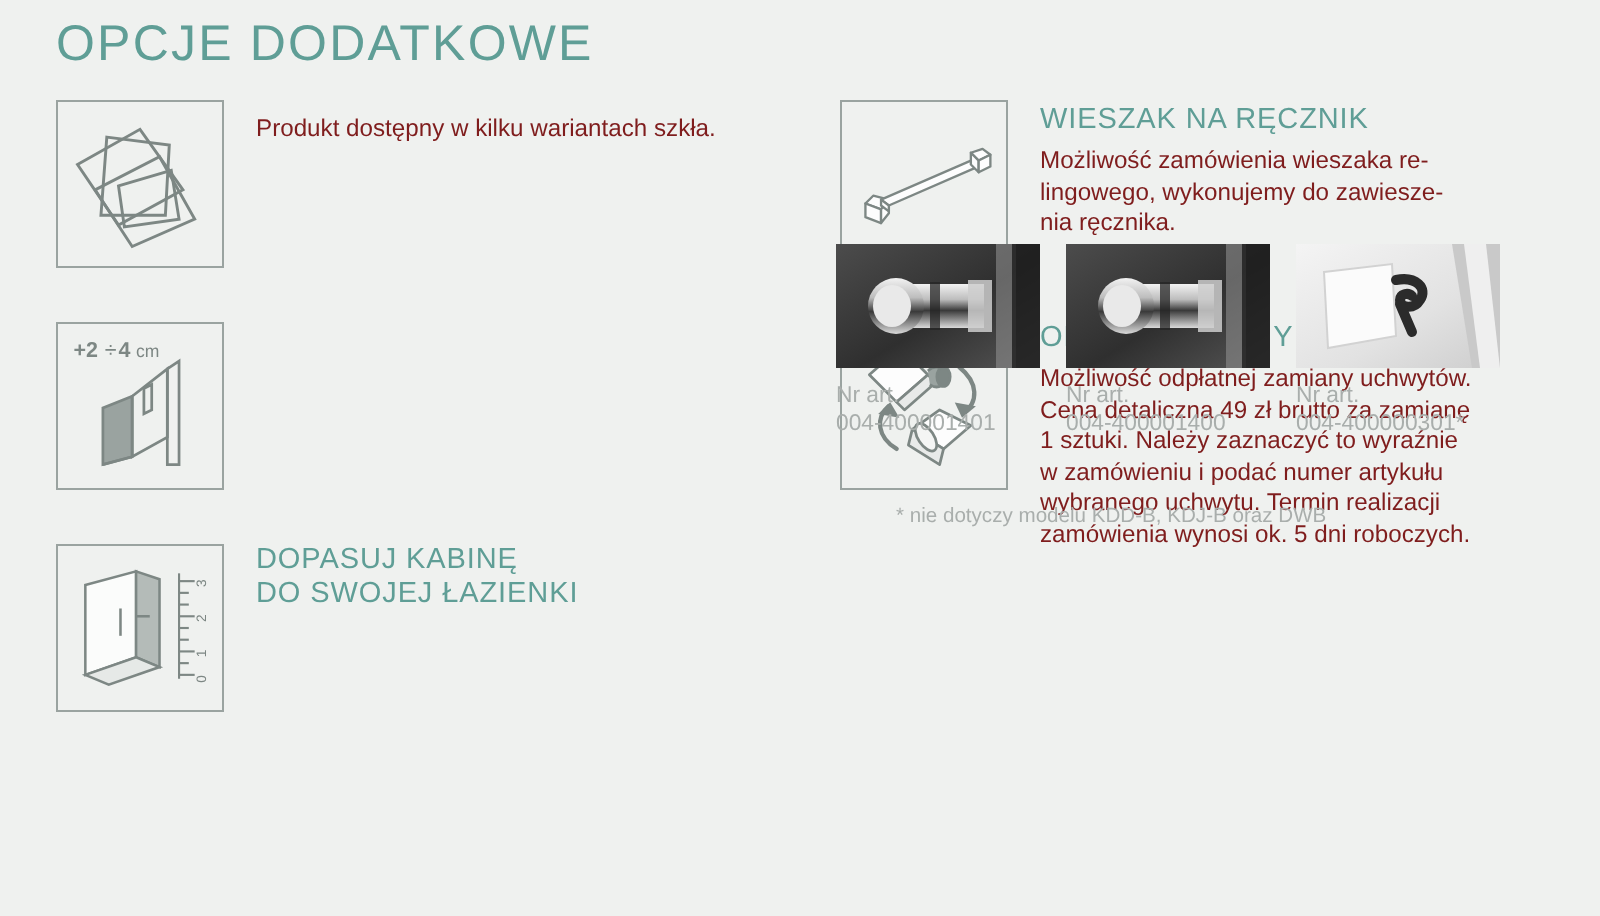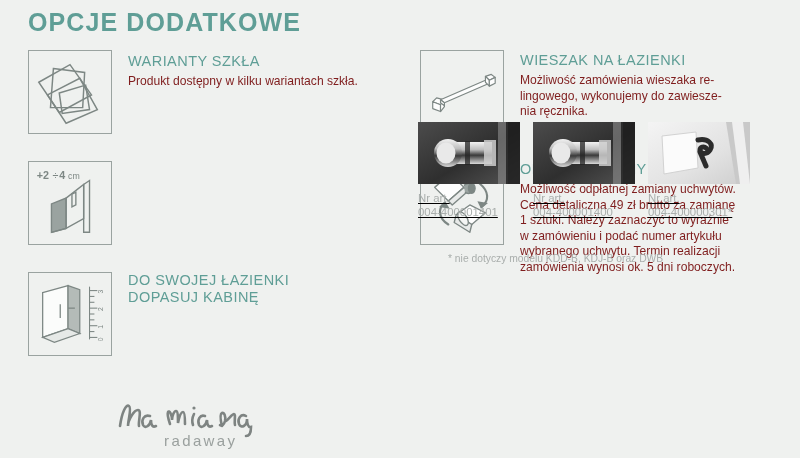--- a/index.html
+++ b/index.html
@@ -11,21 +11,21 @@
     position:relative;
   }
   .page{
     position:absolute;inset:0;
     background:#eff1ef;
   }
   
   .main-title{
     position:absolute;left:28px;top:8px;
     font-size:25px;letter-spacing:1.1px;
-    color:#5f9e96;font-weight:700;
+    color:#5f9e96;font-weight:400;
     white-space:nowrap;
   }
   
   .col-left{position:absolute;left:0;top:0;width:400px;height:458px;}
   .col-right{position:absolute;left:400px;top:0;width:400px;height:458px;}
 
   .feature{position:absolute;}
   .ficon{
     position:absolute;left:0;top:0;
     width:84px;height:84px;
@@ -39,21 +39,21 @@
     color:#5f9e96;font-size:14.5px;letter-spacing:.45px;
     line-height:17px;font-weight:400;white-space:nowrap;
   }
   .fbody{
     color:#7f1d1d;font-size:12.1px;line-height:15.6px;
     margin-top:4px;
     white-space:pre-line;
   }
   
   .products{position:absolute;left:18px;top:122px;width:372px;}
-  .prod{position:absolute;top:0;width:102px;text-decoration:underline;}
+  .prod{position:absolute;top:0;width:102px;}
   .prod .photo{
     width:102px;height:62px;
     overflow:hidden;position:relative;
     background:#3a3a3a;
   }
   .prod .photo svg{display:block;width:100%;height:100%;}
   .prod .cap{
     margin-top:7px;color:#a9aeac;font-size:11.4px;line-height:14.4px;
     white-space:pre-line;
   }
@@ -80,21 +80,20 @@
         <svg viewBox="0 0 84 84" xmlns="http://www.w3.org/2000/svg">
           <g fill="none" stroke="#7d8784" stroke-width="1.5">
             <polygon points="10,32 42,14 64,45 31,63"></polygon>
             <polygon points="25,18 57,22 55,58 22,58"></polygon>
             <polygon points="19,45 52,28 70,60 38,74"></polygon>
             <polygon points="31,43 58,35 62,60 34,64"></polygon>
           </g>
         </svg>
       </div>
       <div class="ftext" style="left:100px;top:3px;width:260px;">
-        <div class="fhead">WARIANTY SZKŁA</div>
         <div class="fbody">Produkt dostępny w kilku wariantach szkła.</div>
       </div>
     </div>
 
     <div class="feature" style="left:28px;top:161px;width:360px;height:95px;">
       <div class="ficon">
         <svg viewBox="0 0 84 84" xmlns="http://www.w3.org/2000/svg">
           <text x="8" y="17" font-family="Liberation Sans, sans-serif" font-size="11" font-weight="bold" fill="#7d8784">+2</text>
           <text x="24" y="17" font-family="Liberation Sans, sans-serif" font-size="11" fill="#7d8784">÷</text>
           <text x="31" y="17" font-family="Liberation Sans, sans-serif" font-size="11" font-weight="bold" fill="#7d8784">4</text>
@@ -136,43 +135,25 @@
           </g>
           <g font-family="Liberation Sans, sans-serif" font-size="7" fill="#7d8784" transform="rotate(-90 0 0)">
             <text x="-21" y="76">3</text>
             <text x="-39" y="76">2</text>
             <text x="-57" y="76">1</text>
             <text x="-70" y="76">0</text>
           </g>
         </svg>
       </div>
       <div class="ftext" style="left:100px;top:0px;width:268px;">
+        <div class="fhead">DOPASUJ KABINĘ</div>
         <div class="fhead">DO SWOJEJ ŁAZIENKI</div>
-        <div class="fhead">DOPASUJ KABINĘ</div>
-      </div>
-    </div>
-
-    <div class="logo">
-      <svg viewBox="0 0 180 62" xmlns="http://www.w3.org/2000/svg">
-        <g fill="none" stroke="#7e8482" stroke-width="2.6" stroke-linecap="round">
-          <path d="M10,36 C12,22 16,14 19,16 C22,18 18,30 18,36 C18,30 24,20 28,20 C32,20 28,32 29,36"></path>
-          <path d="M40,26 C34,24 31,30 33,35 C35,39 40,36 41,30 C41,34 42,38 46,36"></path>
-          <path d="M60,34 C58,28 57,24 58,22 C59,20 62,24 62,30 C62,26 64,21 66,21 C68,21 68,28 68,33 C69,28 71,22 73,22 C75,22 75,30 75,34"></path>
-          <path d="M84,24 C82,28 82,32 83,35"></path>
-          <path d="M95,26 C90,24 87,30 89,35 C91,39 96,36 97,30 C97,34 98,38 102,36"></path>
-          <path d="M112,36 C110,28 110,24 112,23 C114,22 116,26 115,31 C114,35 112,36 110,35"></path>
-          <path d="M116,31 C119,29 122,24 124,24 C126,24 124,31 125,35"></path>
-          <path d="M136,26 C131,23 127,29 129,34 C131,39 137,36 137,29 C137,33 138,38 141,37 C141,41 140,46 136,46"></path>
-        </g>
-        <circle cx="84" cy="18" r="1.6" fill="#7e8482"></circle>
-        <g fill="#9aa09e" font-family="Liberation Sans, sans-serif" font-size="15" letter-spacing="2.4">
-          <text x="54" y="56">radaway</text>
-        </g>
-      </svg>
-    </div>
+      </div>
+    </div>
+
 
   </div>
 
   <div class="col-right">
 
     <div class="feature" style="left:20px;top:50px;width:372px;height:95px;">
       <div class="ficon">
         <svg viewBox="0 0 84 84" xmlns="http://www.w3.org/2000/svg">
           <g fill="#fdfdfd" stroke="#7d8784" stroke-width="1.2" stroke-linejoin="round">
             <path d="M12,52 L16,48 L24,50 L20,55 Z"></path>
@@ -180,21 +161,21 @@
             <path d="M20,55 L24,50 L24,57 L20,62 Z"></path>
             <path d="M20,50 L66,30 L70,33 L24,53 Z"></path>
             <path d="M20,50 L24,53 L24,56 L20,53 Z"></path>
             <path d="M66,26 L72,24 L76,27 L70,30 Z"></path>
             <path d="M66,26 L70,30 L70,36 L66,32 Z"></path>
             <path d="M70,30 L76,27 L76,33 L70,36 Z"></path>
           </g>
         </svg>
       </div>
       <div class="ftext" style="left:100px;top:2px;width:268px;">
-        <div class="fhead">WIESZAK NA ŁAZIENKI</div>
+        <div class="fhead">WIESZAK NA RĘCZNIK</div>
         <div class="fbody">Możliwość zamówienia wieszaka re-
 lingowego, wykonujemy do zawiesze-
 nia ręcznika.</div>
       </div>
     </div>
 
     <div class="feature" style="left:20px;top:161px;width:372px;height:110px;">
       <div class="ficon">
         <svg viewBox="0 0 84 84" xmlns="http://www.w3.org/2000/svg">
           <g stroke="#7d8784" stroke-width="1.4" fill="none" stroke-linejoin="round">

